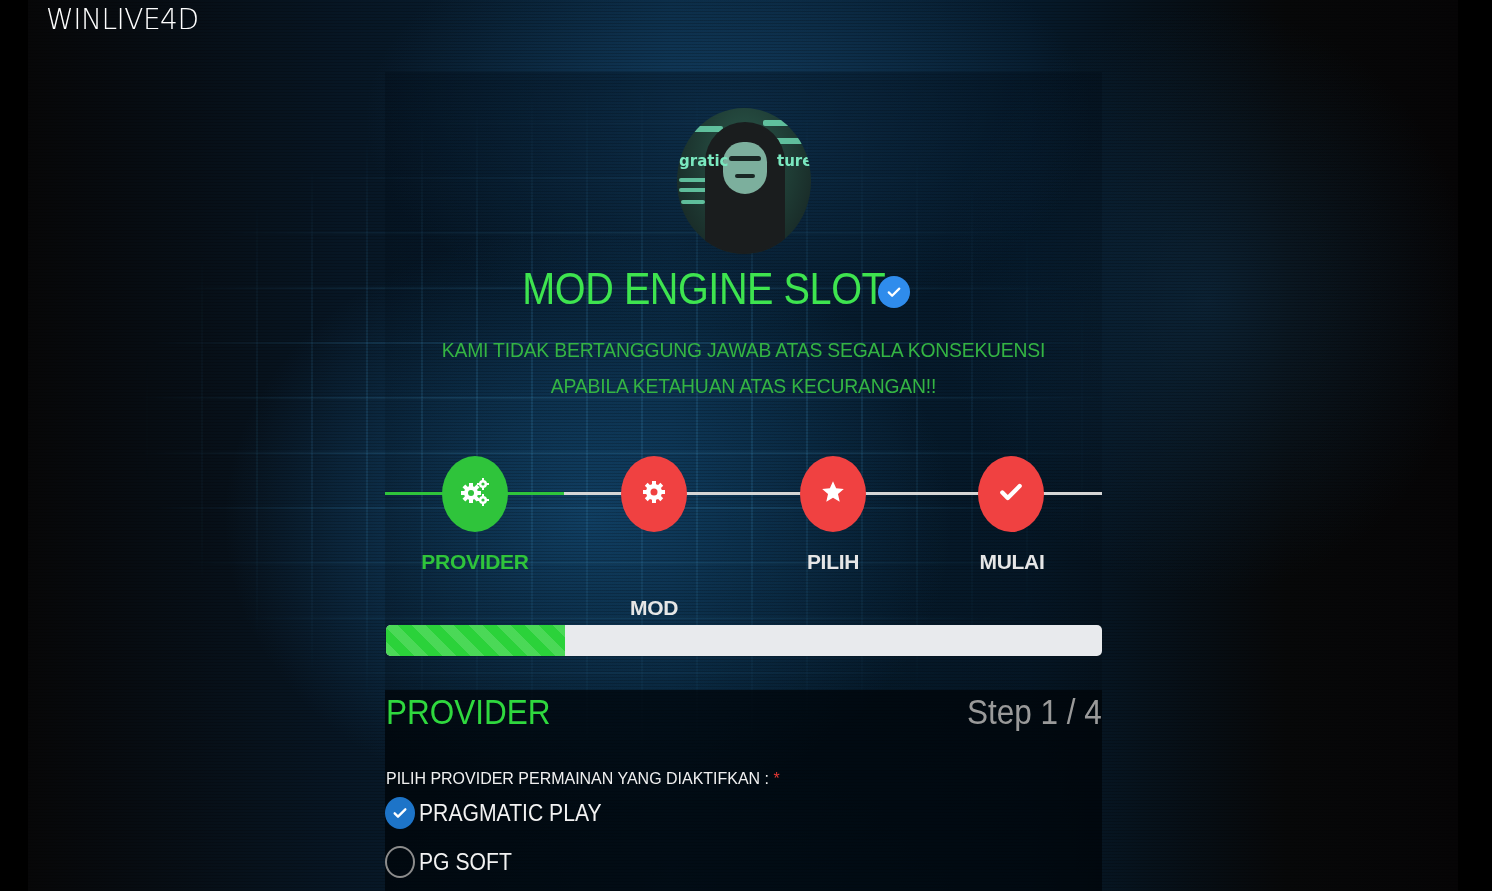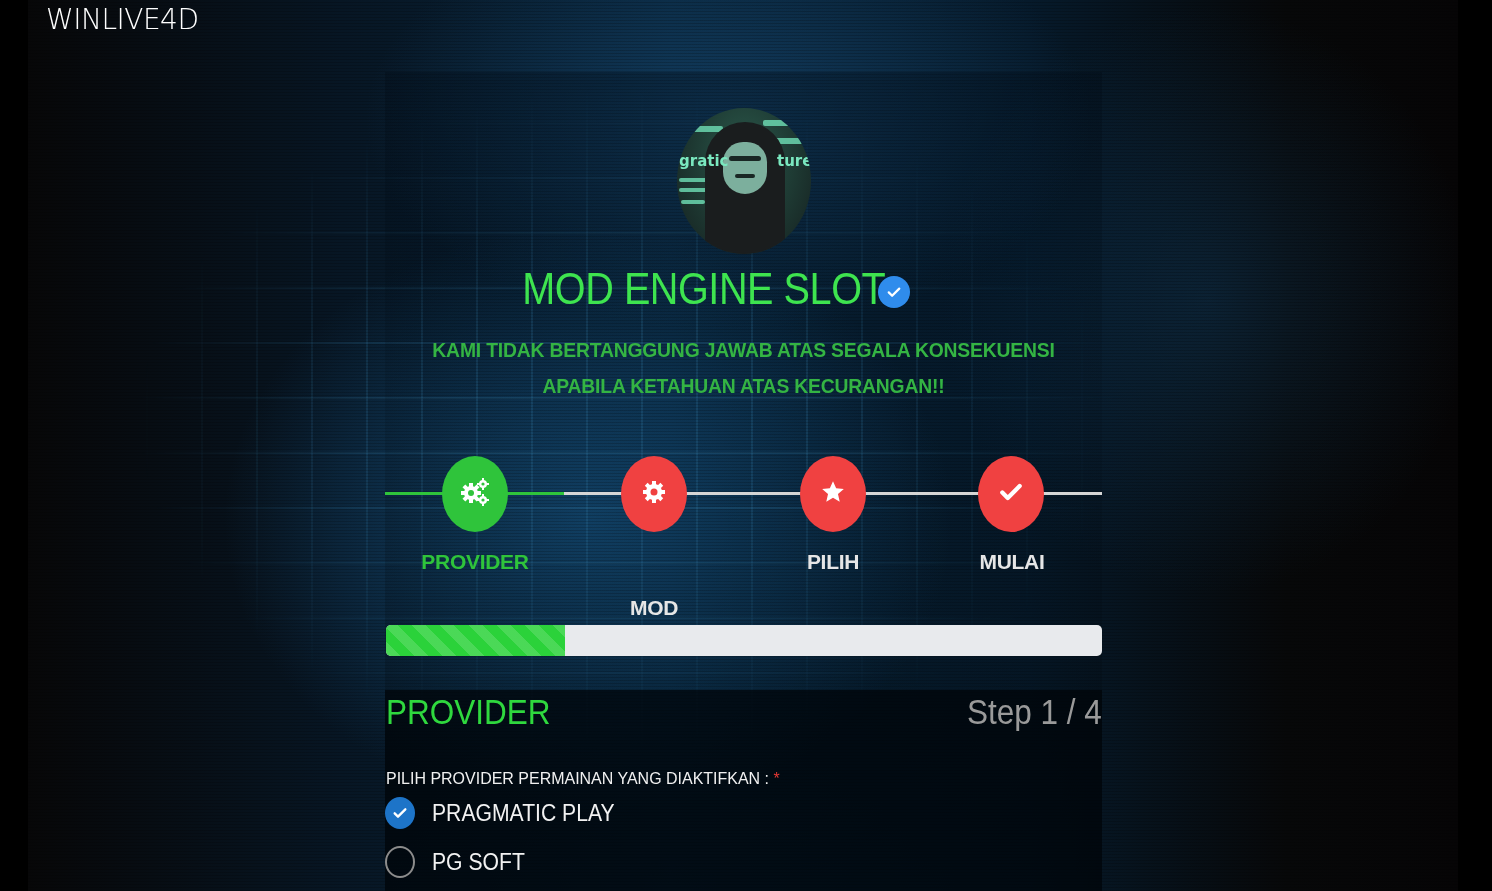--- a/index.html
+++ b/index.html
@@ -84,21 +84,21 @@
       transform: scaleX(0.9); transform-origin: right center;
       margin-right: -18px;
     }
     .verified {
       width: 32px; height: 32px; border-radius: 50%; background: #2f8cec;
       display: inline-flex; align-items: center; justify-content: center; margin-top: 6px;
     }
 
     .disclaimer {
       position: absolute; left: 385px; width: 717px; top: 332px; text-align: center;
-      color: #34b443; font-size: 21px; line-height: 36px; letter-spacing: -0.2px; font-weight: bold;
+      color: #34b443; font-size: 21px; line-height: 36px; letter-spacing: -0.2px;
     }
     .disclaimer div { transform: scaleX(0.92); }
 
     .stepper { position: absolute; left: 385px; top: 456px; width: 717px; height: 130px; }
     .stepper .line {
       position: absolute; top: 36px; height: 3px;
     }
     .step {
       position: absolute; top: 0; width: 66px; height: 76px;
       border-radius: 50%; display: flex; align-items: center; justify-content: center;
@@ -127,21 +127,21 @@
       transform: scaleX(0.9); transform-origin: right center;
     }
 
     .field-label {
       position: absolute; left: 386px; top: 769px; color: #f0f0f0; font-size: 17px;
       transform: scaleX(0.94); transform-origin: left center;
     }
     .req { color: #e53935; }
 
     .option {
-      position: absolute; left: 385px; display: flex; align-items: center; gap: 17px;
+      position: absolute; left: 385px; display: flex; align-items: center; gap: 4px;
       color: #f2f2f2; font-size: 23px;
     }
     .option .box {
       width: 30px; height: 32px; border-radius: 50%;
       display: flex; align-items: center; justify-content: center;
     }
     .option .box.checked { background: #1d74c8; }
     .option .box.unchecked { border: 2px solid #8c8c8c; background: transparent; }
     .option .opt-text { transform: scaleX(0.92); transform-origin: left center; }
   </style>

